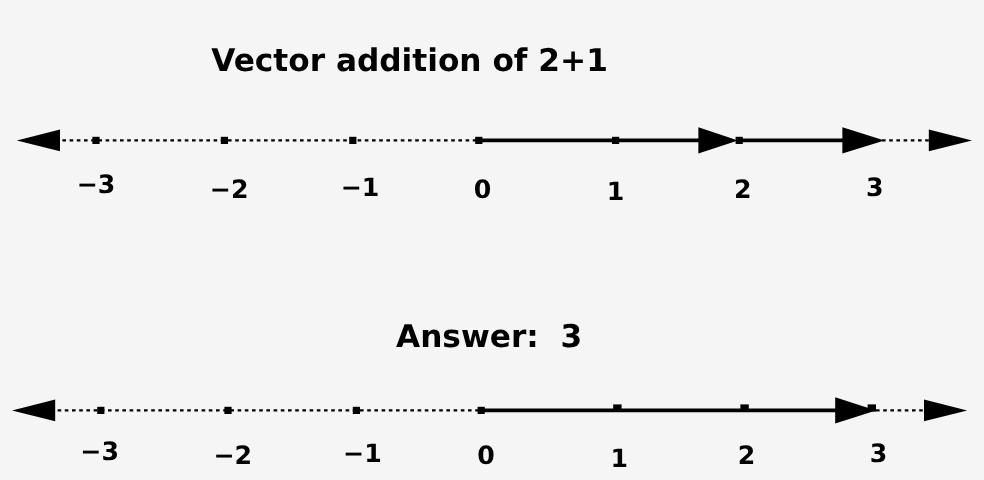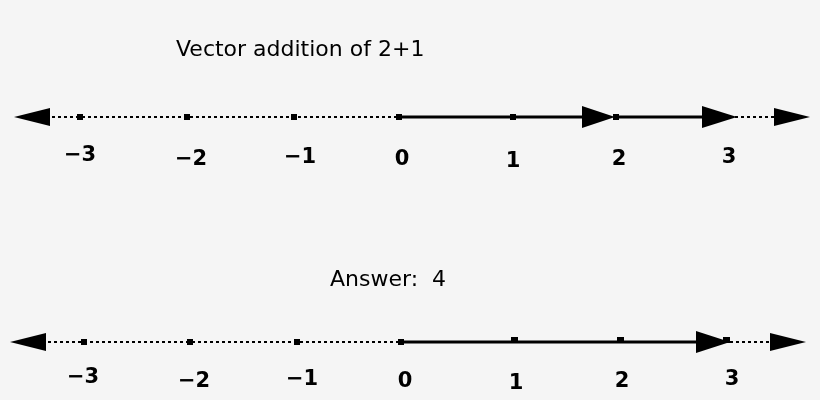--- a/index.html
+++ b/index.html
@@ -1,18 +1,18 @@
 <!DOCTYPE html>
 <html><head>
 <meta charset="utf-8">
 <style>
   html, body { margin: 0; padding: 0; }
   body { width: 820px; height: 400px; background: #f5f5f5; overflow: hidden; position: relative;
          font-family: "DejaVu Sans", sans-serif; }
-  .title { position: absolute; font-weight: normal; font-size: 22px; color: #000; white-space: pre; }
+  .title { position: absolute; font-weight: bold; font-size: 26px; color: #000; white-space: pre; }
   svg { position: absolute; left: 0; top: 0; }
   .lbl { position: absolute; font-weight: bold; font-size: 21px; color: #000; transform: translateX(-50%); }
 </style>
 </head>
 <body>
 
 <div class="title" style="left:176px;top:36px;">Vector addition of 2+1</div>
 
 <svg width="820" height="400">
 
@@ -57,21 +57,21 @@
 <div>
   <div class="lbl" style="left:80px;top:142px;">−3</div>
   <div class="lbl" style="left:191px;top:146px;">−2</div>
   <div class="lbl" style="left:300px;top:144px;">−1</div>
   <div class="lbl" style="left:402px;top:146px;">0</div>
   <div class="lbl" style="left:513px;top:148px;">1</div>
   <div class="lbl" style="left:619px;top:146px;">2</div>
   <div class="lbl" style="left:729px;top:144px;">3</div>
 </div>
 
-<div class="title" style="left:330px;top:266px;">Answer:  4</div>
+<div class="title" style="left:330px;top:266px;">Answer:  3</div>
 
 <div>
   <div class="lbl" style="left:83px;top:364px;">−3</div>
   <div class="lbl" style="left:194px;top:368px;">−2</div>
   <div class="lbl" style="left:302px;top:366px;">−1</div>
   <div class="lbl" style="left:405px;top:368px;">0</div>
   <div class="lbl" style="left:516px;top:370px;">1</div>
   <div class="lbl" style="left:622px;top:368px;">2</div>
   <div class="lbl" style="left:732px;top:366px;">3</div>
 </div>

